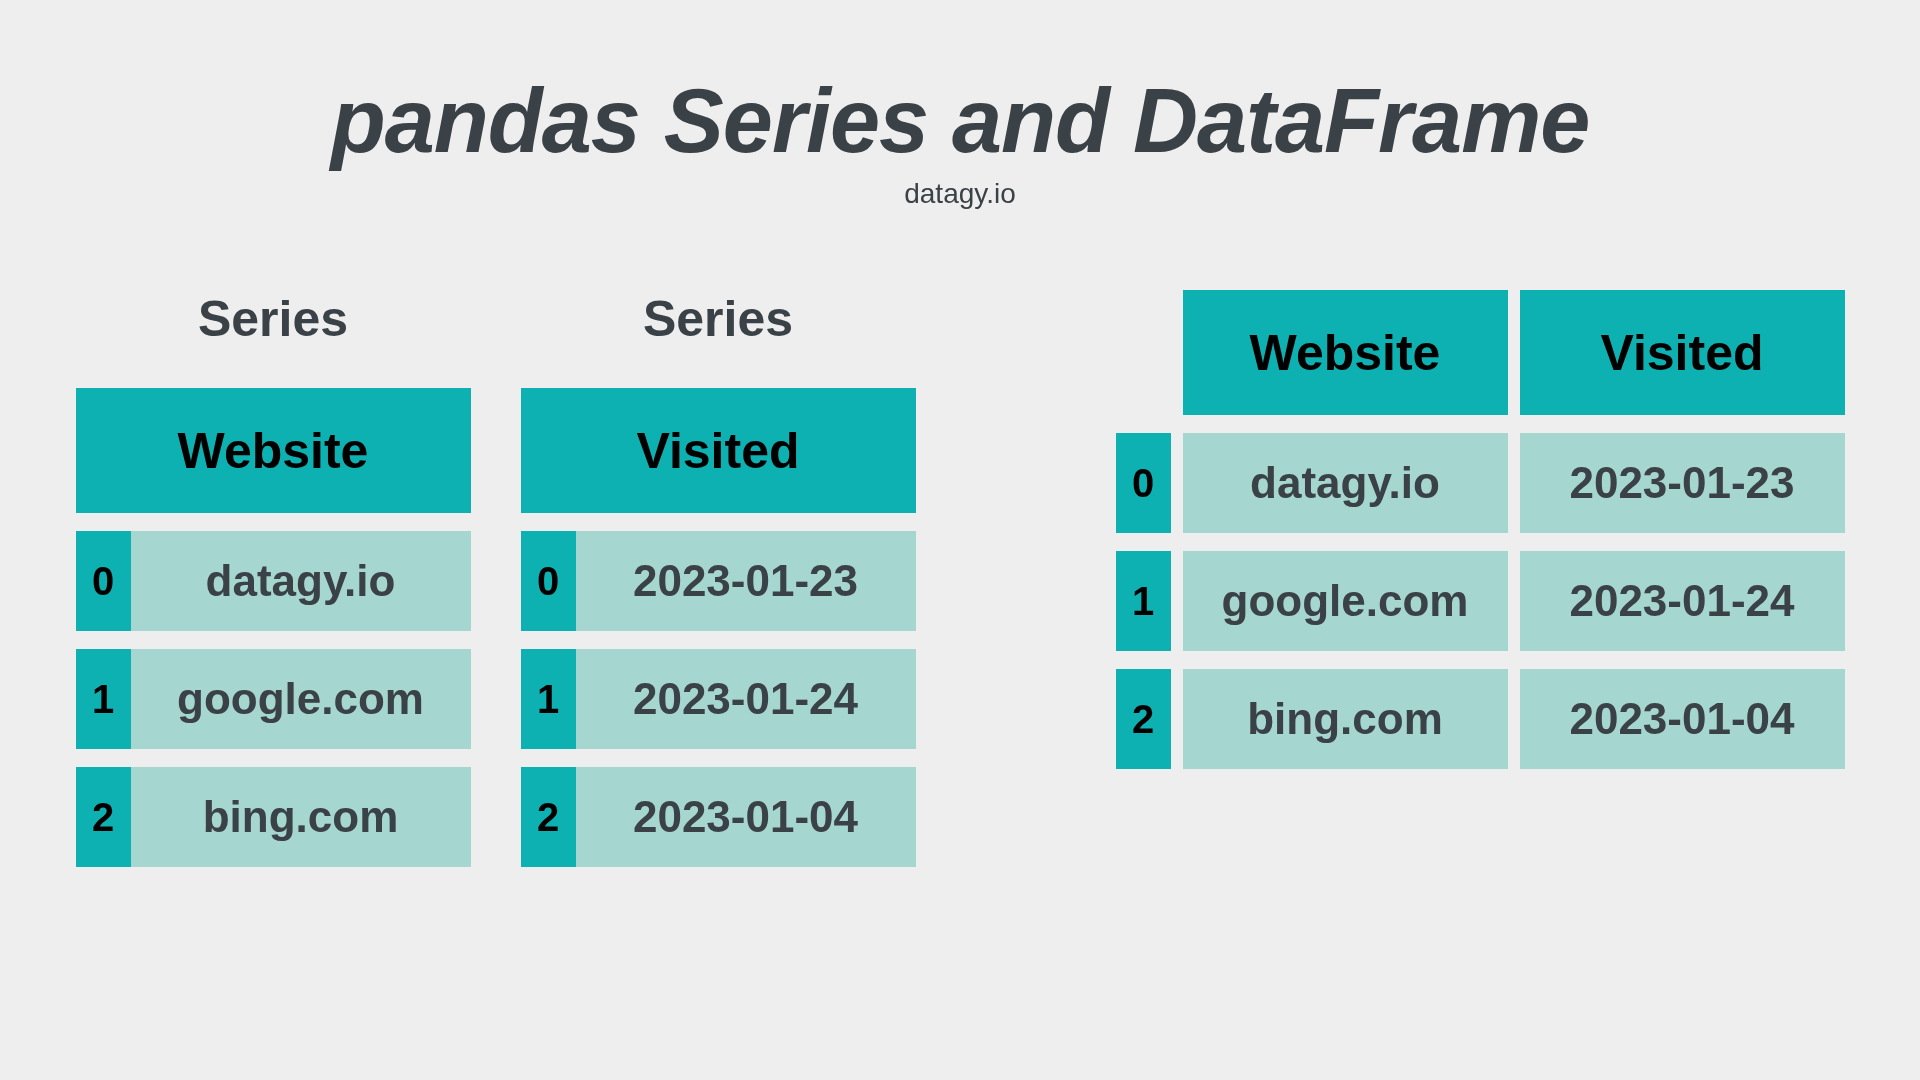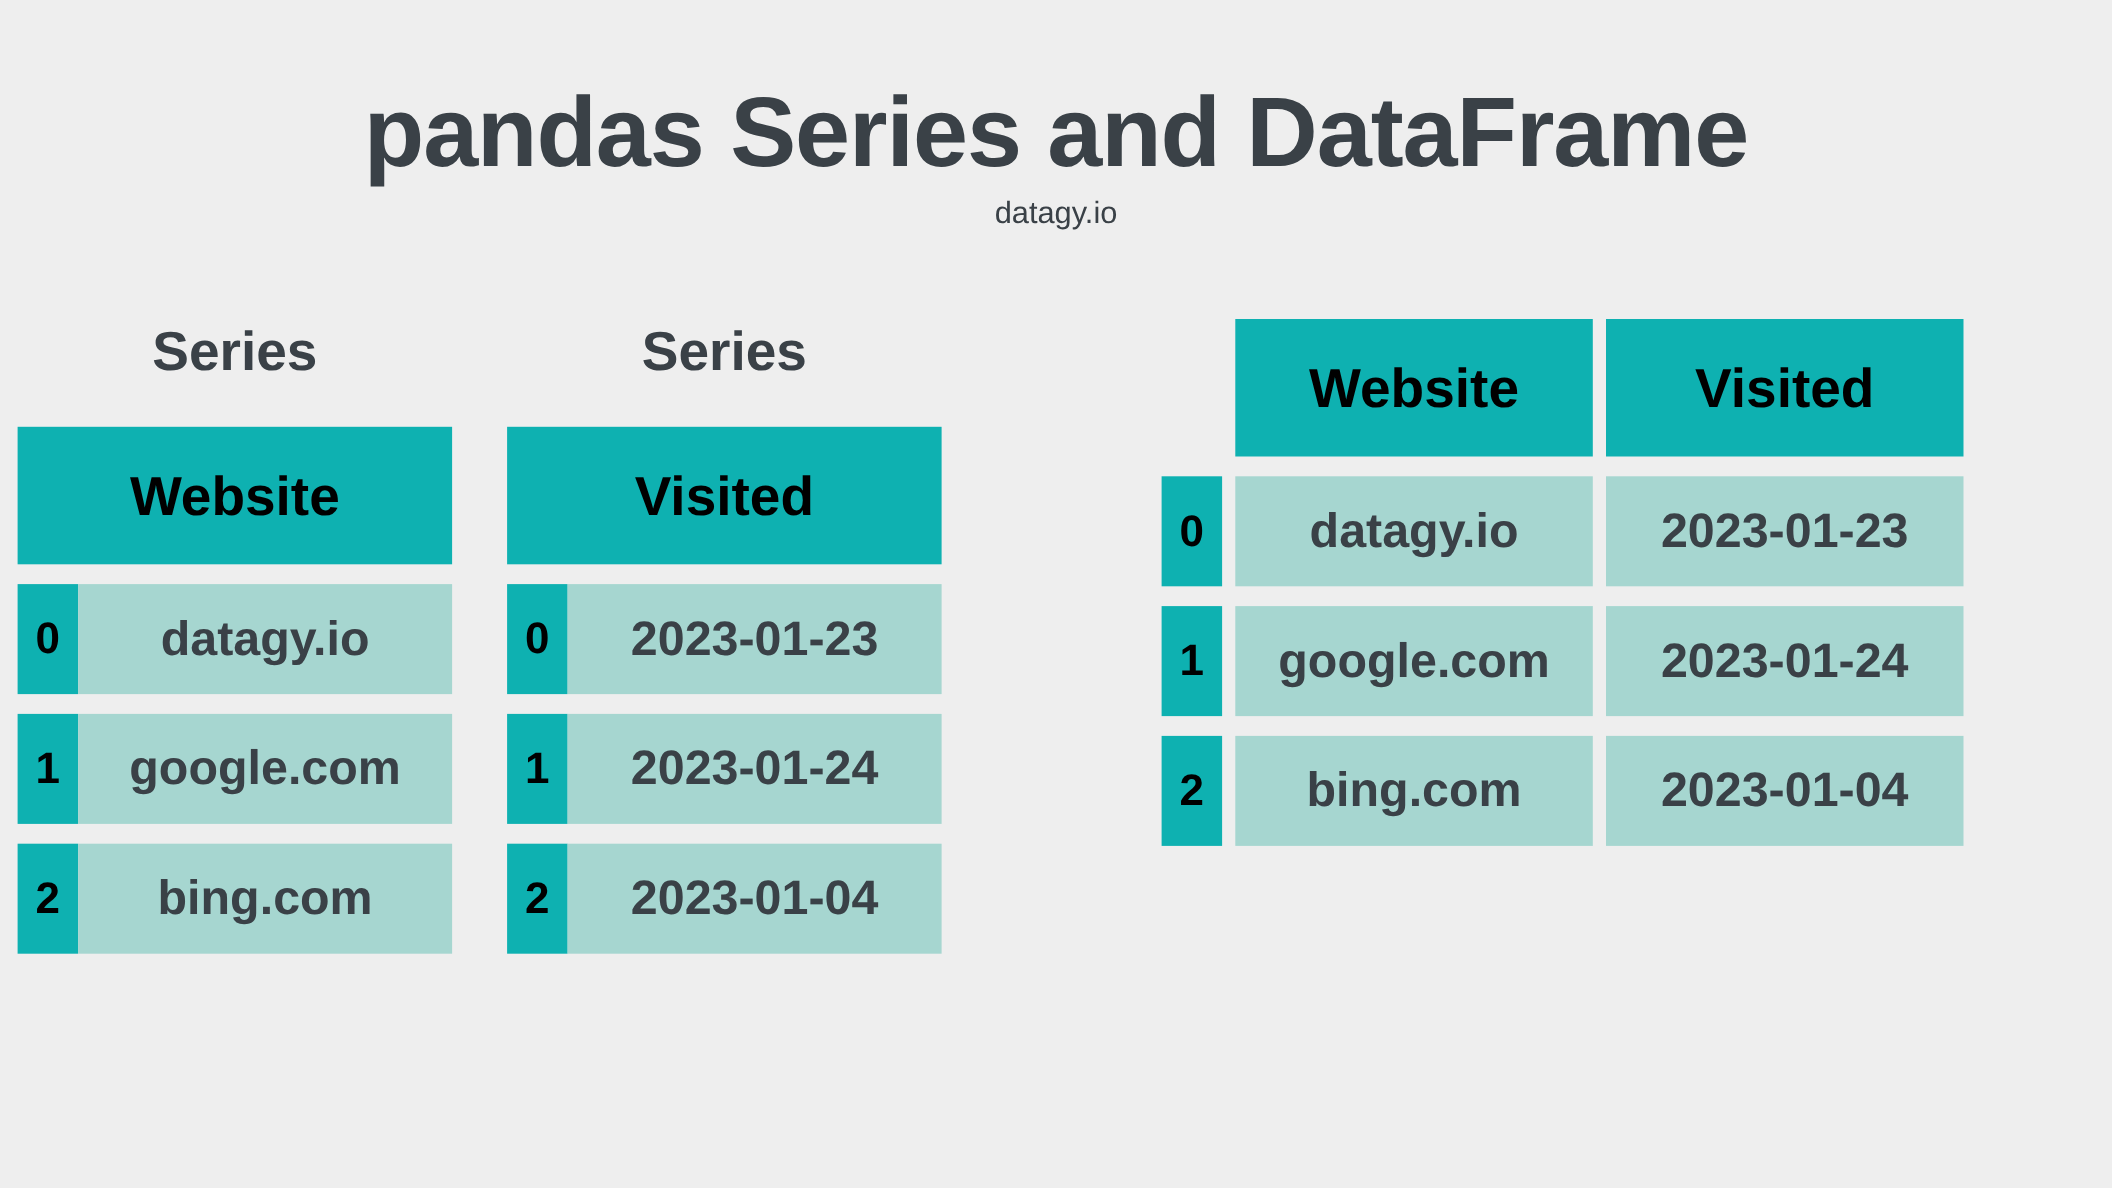--- a/index.html
+++ b/index.html
@@ -17,30 +17,32 @@
       flex-direction: column;
       align-items: center;
       padding-top: 70px;
     }
     .main-title {
       font-size: 90px;
       font-weight: 800;
       text-align: left;
       color: #3a4147;
       letter-spacing: -1px;
+      font-style: italic;
     }
     .subtitle {
       font-size: 28px;
       font-weight: 400;
       text-align: center;
       color: #3a4147;
       margin-top: 5px;
     }
     .columns {
       display: flex;
+      justify-content: center;
       width: 100%;
       margin-top: 80px;
       gap: 50px;
       padding: 0 16px;
     }
     .column {
       display: flex;
       flex-direction: column;
       align-items: center;
     }

